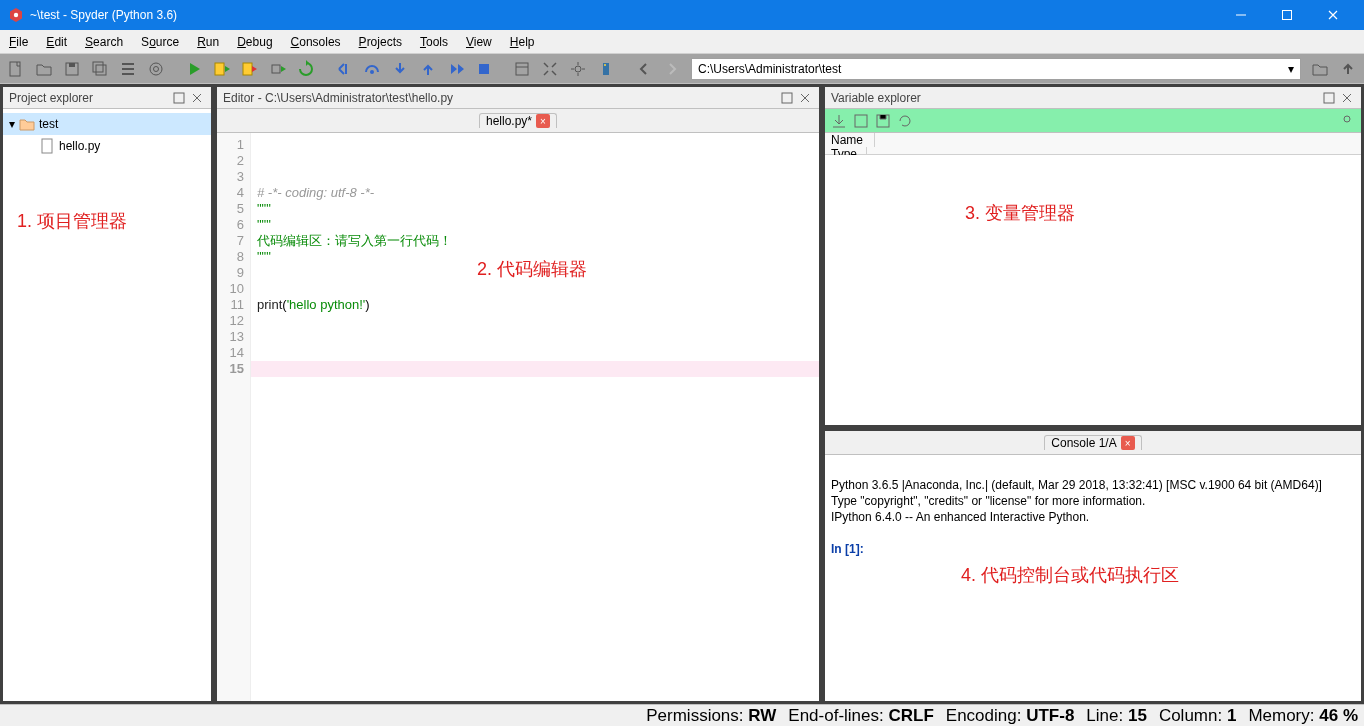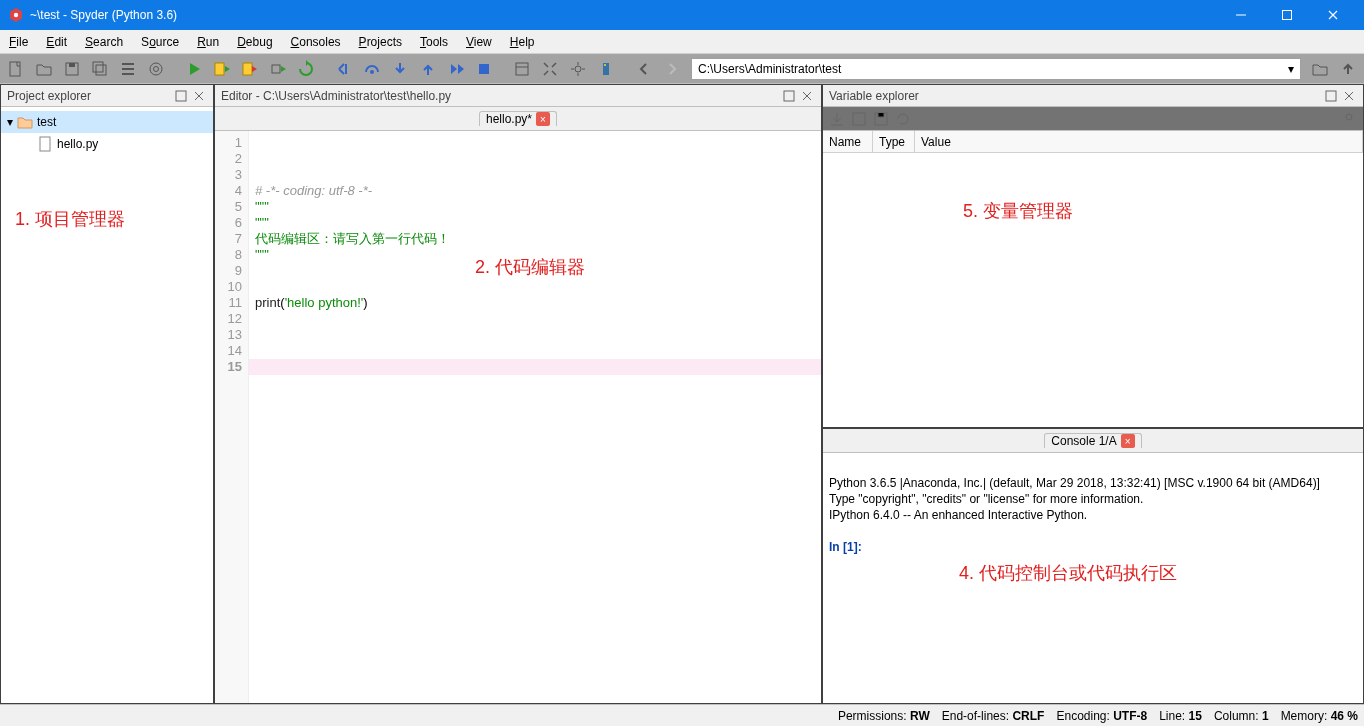--- a/index.html
+++ b/index.html
@@ -12,21 +12,21 @@
 .winbtn svg { width: 12px; height: 12px; }
 .menubar { background: #f0f0f0; height: 24px; display: flex; align-items: center; border-bottom: 1px solid #d0d0d0; }
 .menuitem { padding: 0 9px; height: 100%; display: flex; align-items: center; }
 .menuitem .u { text-decoration: underline; }
 .toolbar { background: #a3a3a3; height: 30px; display: flex; align-items: center; border-bottom: 1px solid #c0c0c0; padding: 0 3px; gap: 2px; }
 .tbtn { width: 26px; height: 26px; display: flex; align-items: center; justify-content: center; border-radius: 2px; }
 .tbtn svg { width: 18px; height: 18px; }
 .tsep { width: 8px; }
 .pathbox { flex: 1; height: 22px; background: #fff; border: 1px solid #a0a0a0; padding: 0 6px; display: flex; align-items: center; margin: 0 4px; }
 .main { flex: 1; display: flex; min-height: 0; }
-.pane { display: flex; flex-direction: column; border: 1px solid #404040; background: #737373; min-height: 0; }
+.pane { display: flex; flex-direction: column; border: 3px solid #404040; background: #86efac; min-height: 0; }
 .pane-title { height: 22px; display: flex; align-items: center; padding: 0 6px; font-size: 12px; border-bottom: 1px solid #c0c0c0; background: #f0f0f0; }
 .pane-title .t { flex: 1; color: #444; }
 .pane-title .ic { width: 16px; height: 16px; margin-left: 2px; }
 .left { width: 214px; }
 .center { flex: 1; }
 .right { width: 542px; display: flex; flex-direction: column; }
 .tree { background: #fff; flex: 1; padding: 4px 0; }
 .tree-row { display: flex; align-items: center; height: 22px; padding: 0 6px; gap: 4px; }
 .tree-row.sel { background: #cce8ff; }
 .tree-row.indent { padding-left: 36px; }
@@ -37,26 +37,26 @@
 .editor { flex: 1; display: flex; background: #fff; font-family: Consolas, monospace; font-size: 13px; line-height: 16px; position: relative; }
 .gutter { width: 34px; background: #f8f8f8; color: #999; text-align: right; padding: 4px 6px 0 0; border-right: 1px solid #eee; }
 .code { flex: 1; padding: 4px 6px 0 6px; white-space: pre; position: relative; }
 .cur-line { position: absolute; left: 0; right: 0; height: 16px; background: #fde9f3; }
 .c-comment { color: #999; font-style: italic; }
 .c-str { color: #0a8c0a; }
 .c-kw { color: #222; }
 .c-strlit { color: #0a8c0a; }
 .annot { position: absolute; color: #e02020; font-size: 18px; font-family: "Microsoft YaHei","SimSun",sans-serif; pointer-events: none; }
 .varex-tb { height: 24px; display: flex; align-items: center; gap: 6px; padding: 0 6px; border-bottom: 1px solid #c0c0c0; }
-.var-table-head { height: 22px; display: flex; background: #f8f8f8; border-bottom: 1px solid #d0d0d0; }
+.var-table-head { height: 22px; display: flex; background: #f8f8f8; border-bottom: 1px solid #d0d0d0; flex-direction: column; }
 .var-col { border-right: 1px solid #d0d0d0; padding: 0 6px; display: flex; align-items: center; font-size: 12px; }
 .var-body { flex: 1; background: #fff; position: relative; }
 .console-body { flex: 1; background: #fff; font-family: Consolas, monospace; font-size: 12px; padding: 6px; white-space: pre-wrap; line-height: 16px; position: relative; }
 .console-body .in { color: #0a3ea8; font-weight: bold; }
-.statusbar { height: 22px; background: #f0f0f0; border-top: 1px solid #c0c0c0; display: flex; align-items: center; font-size: 12px; }
+.statusbar { height: 22px; background: #f0f0f0; border-top: 1px solid #c0c0c0; display: flex; align-items: center; font-size: 17px; }
 .statusbar .seg { padding: 0 6px; }
 .statusbar .fill { flex: 1; }
 .statusbar b { font-weight: bold; }
 </style>
 </head>
 <body>
 
 <div class="titlebar">
   <svg class="app-icon" viewBox="0 0 16 16">
       <path fill="#d44" d="M8 1l6 3.5v7L8 15 2 11.5v-7z"></path>
@@ -375,21 +375,21 @@
         <div class="r" style="margin-left:auto"><svg width="16" height="16">
               <circle cx="8" cy="8" r="3" fill="none" stroke="#666"></circle>
             </svg></div>
       </div>
       <div class="var-table-head">
         <div class="var-col" style="width:50px">Name</div>
         <div class="var-col" style="width:42px">Type</div>
         <div class="var-col" style="flex:1">Value</div>
       </div>
       <div class="var-body">
-        <div class="annot" style="left:140px;top:46px">5. 变量管理器</div>
+        <div class="annot" style="left:140px;top:46px">3. 变量管理器</div>
       </div>
     </div>
 
     <div class="pane" style="flex:1">
       <div class="mini-tb">
         <svg width="16" height="16">
             <rect x="2" y="2" width="12" height="12" fill="none" stroke="#666"></rect>
           </svg>
         <div class="tab">
           <span>Console 1/A</span>

